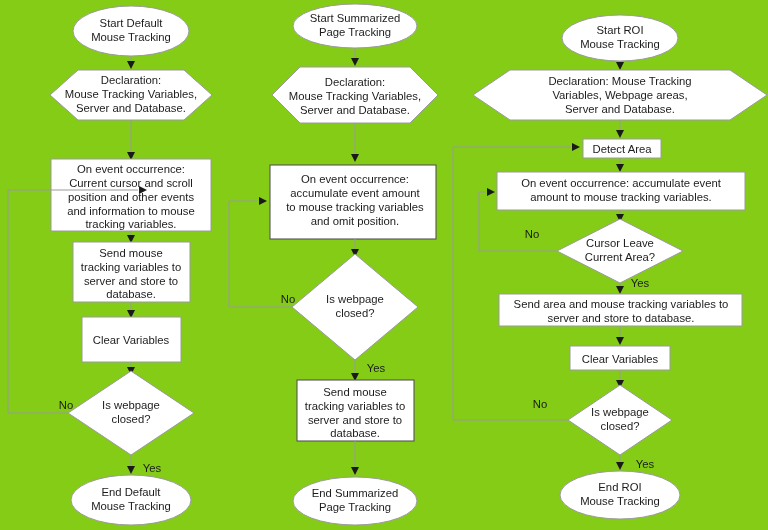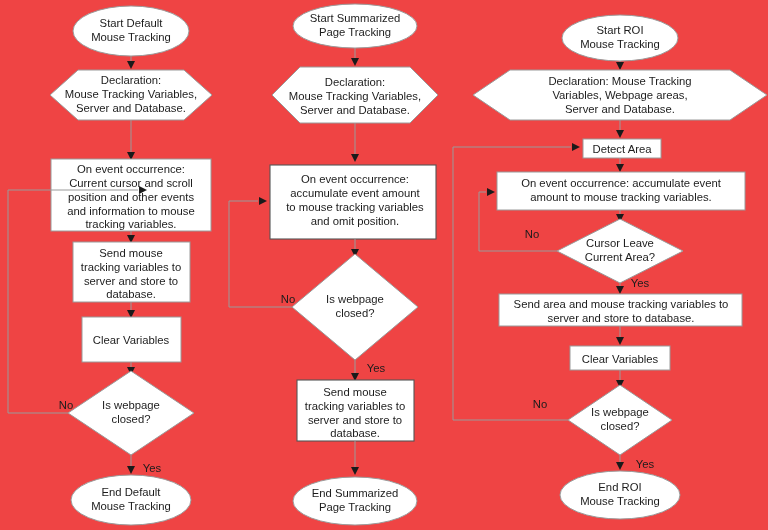--- a/index.html
+++ b/index.html
@@ -4,21 +4,21 @@
 <style>
   html, body {
     margin: 0;
     padding: 0;
     background: #ffffff;
   }
   #page {
     position: relative;
     width: 768px;
     height: 530px;
-    background: #ef4444;
+    background: #84cc16;
     overflow: hidden;
     font-family: "Liberation Sans", sans-serif;
   }
   svg { display: block; }
   .shape { fill: #ffffff; stroke: #9a9a9a; stroke-width: 1; }
   .shape-dark { fill: #ffffff; stroke: #555555; stroke-width: 1.1; }
   .conn { stroke: #9a9a9a; stroke-width: 1; fill: none; }
   .arrowhead { fill: #1a1a1a; stroke: none; }
   text {
     font-family: "Liberation Sans", sans-serif;

